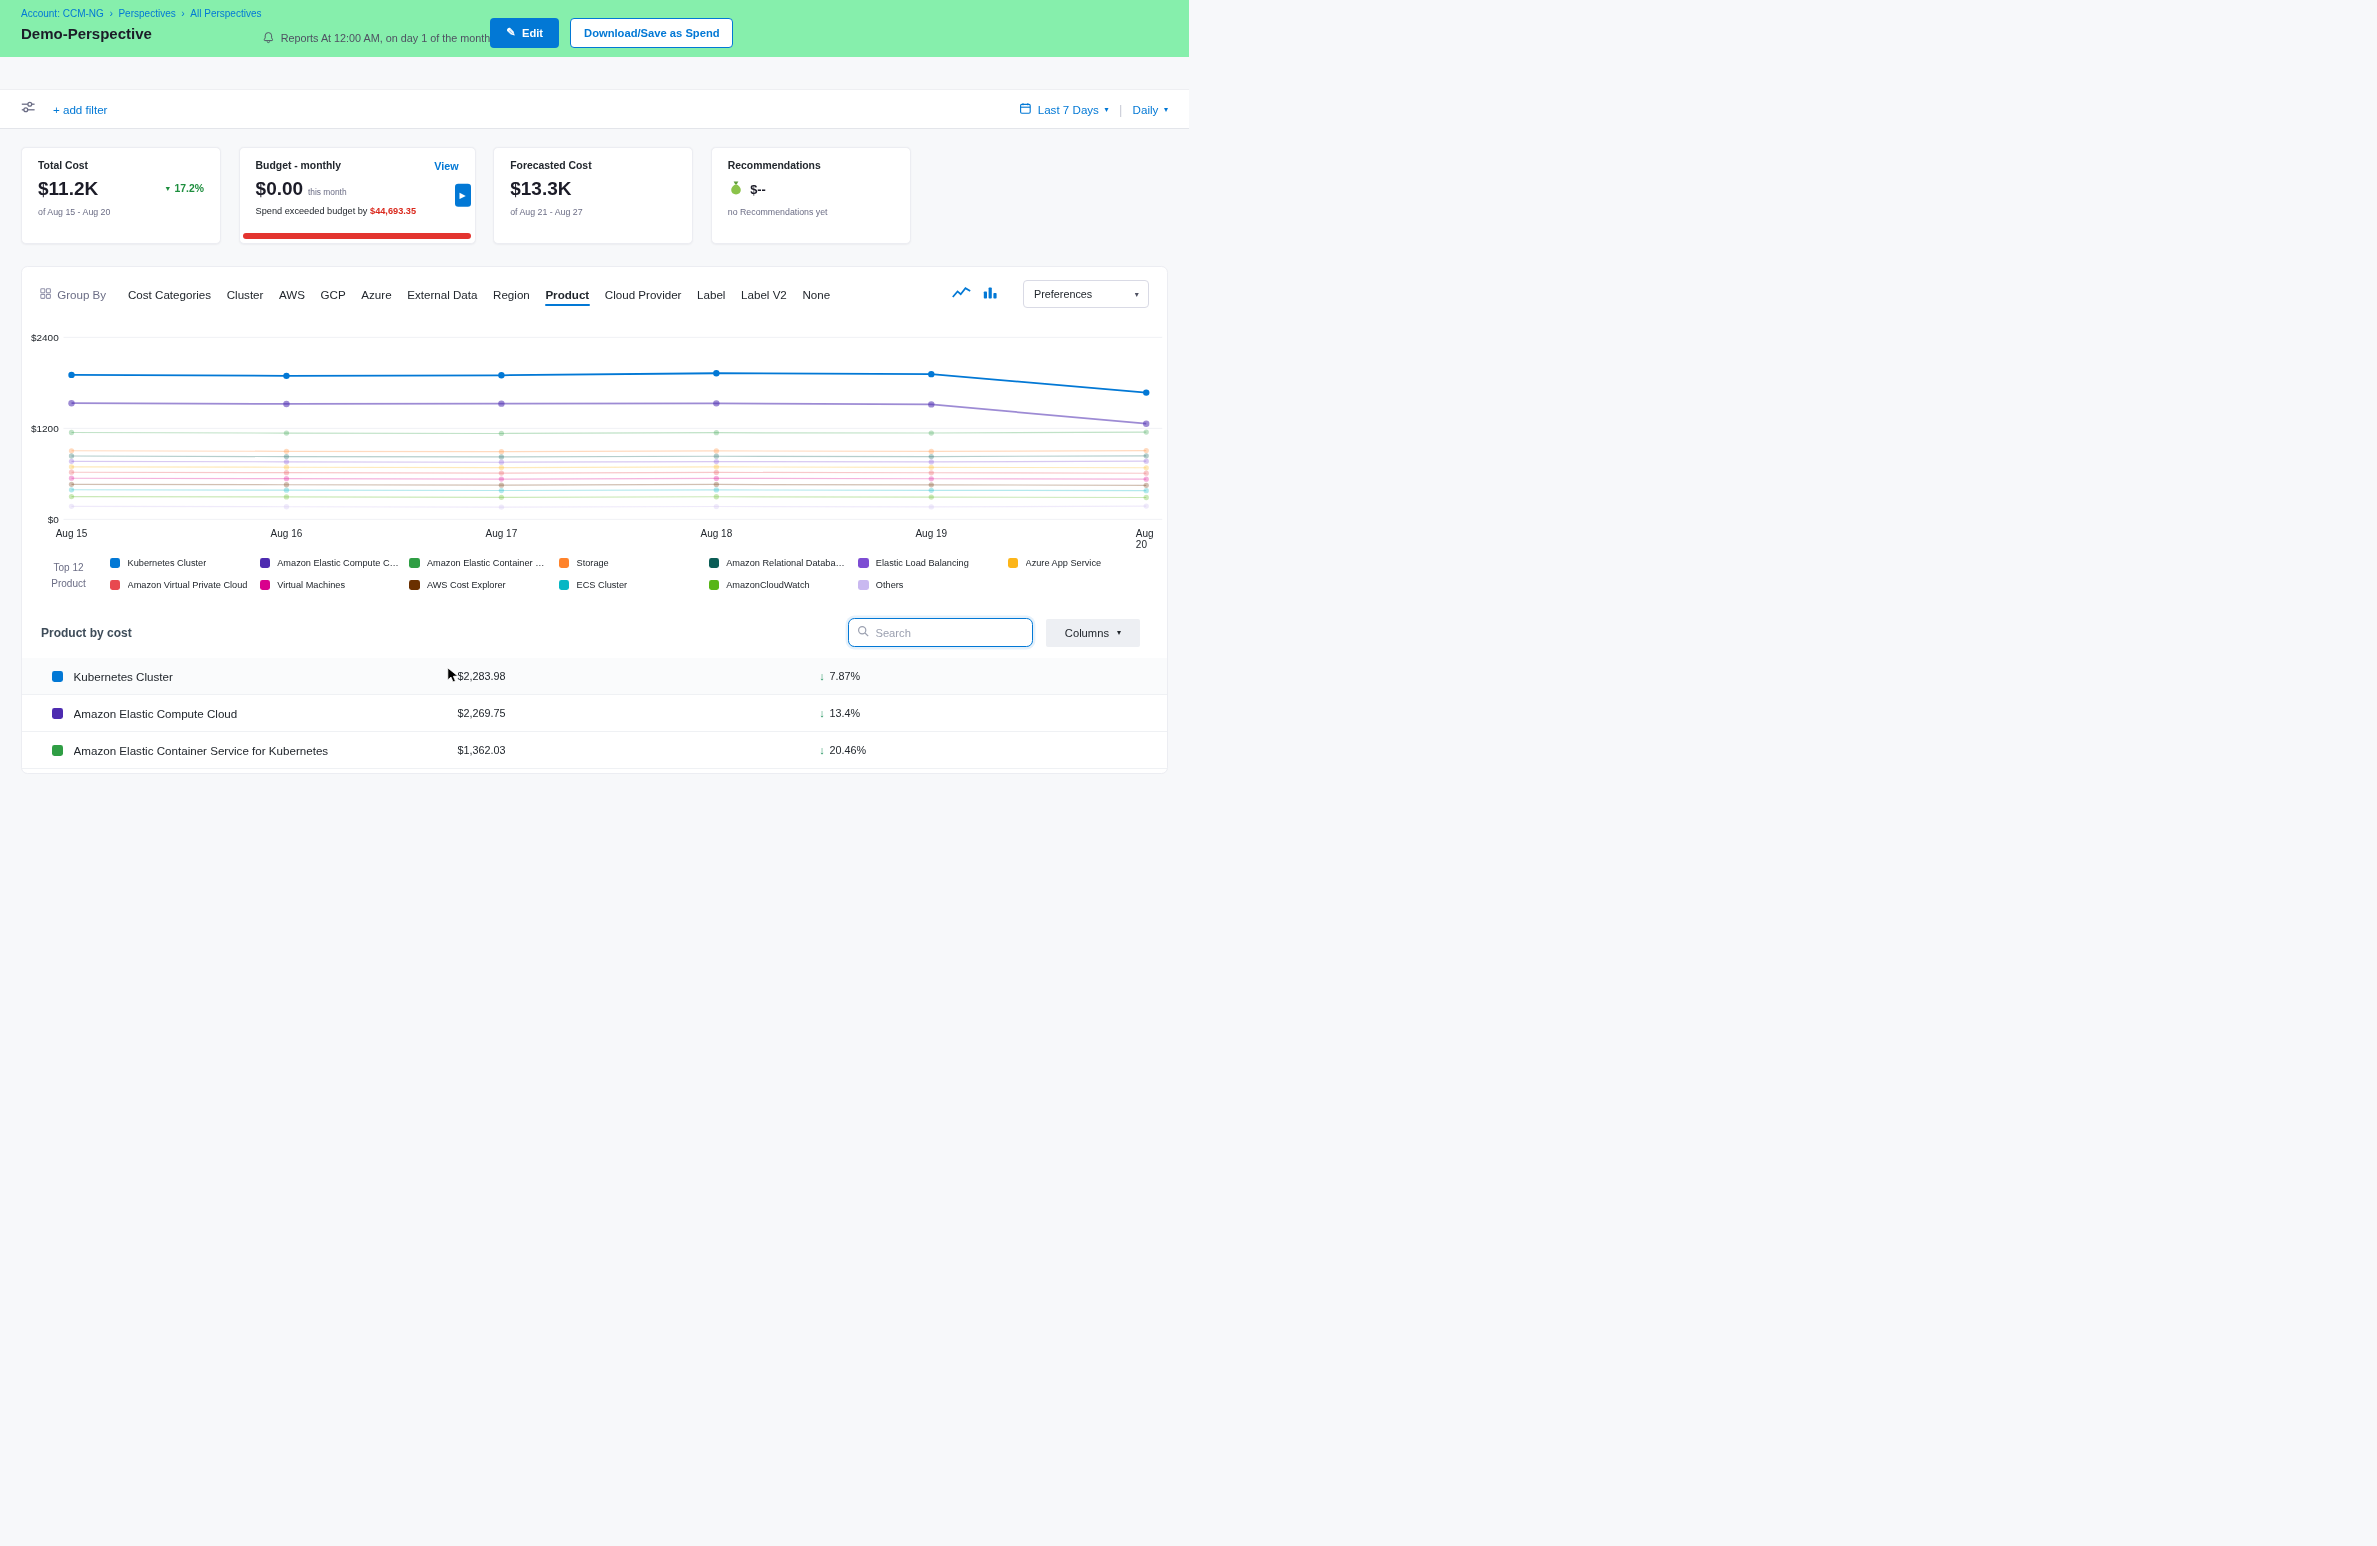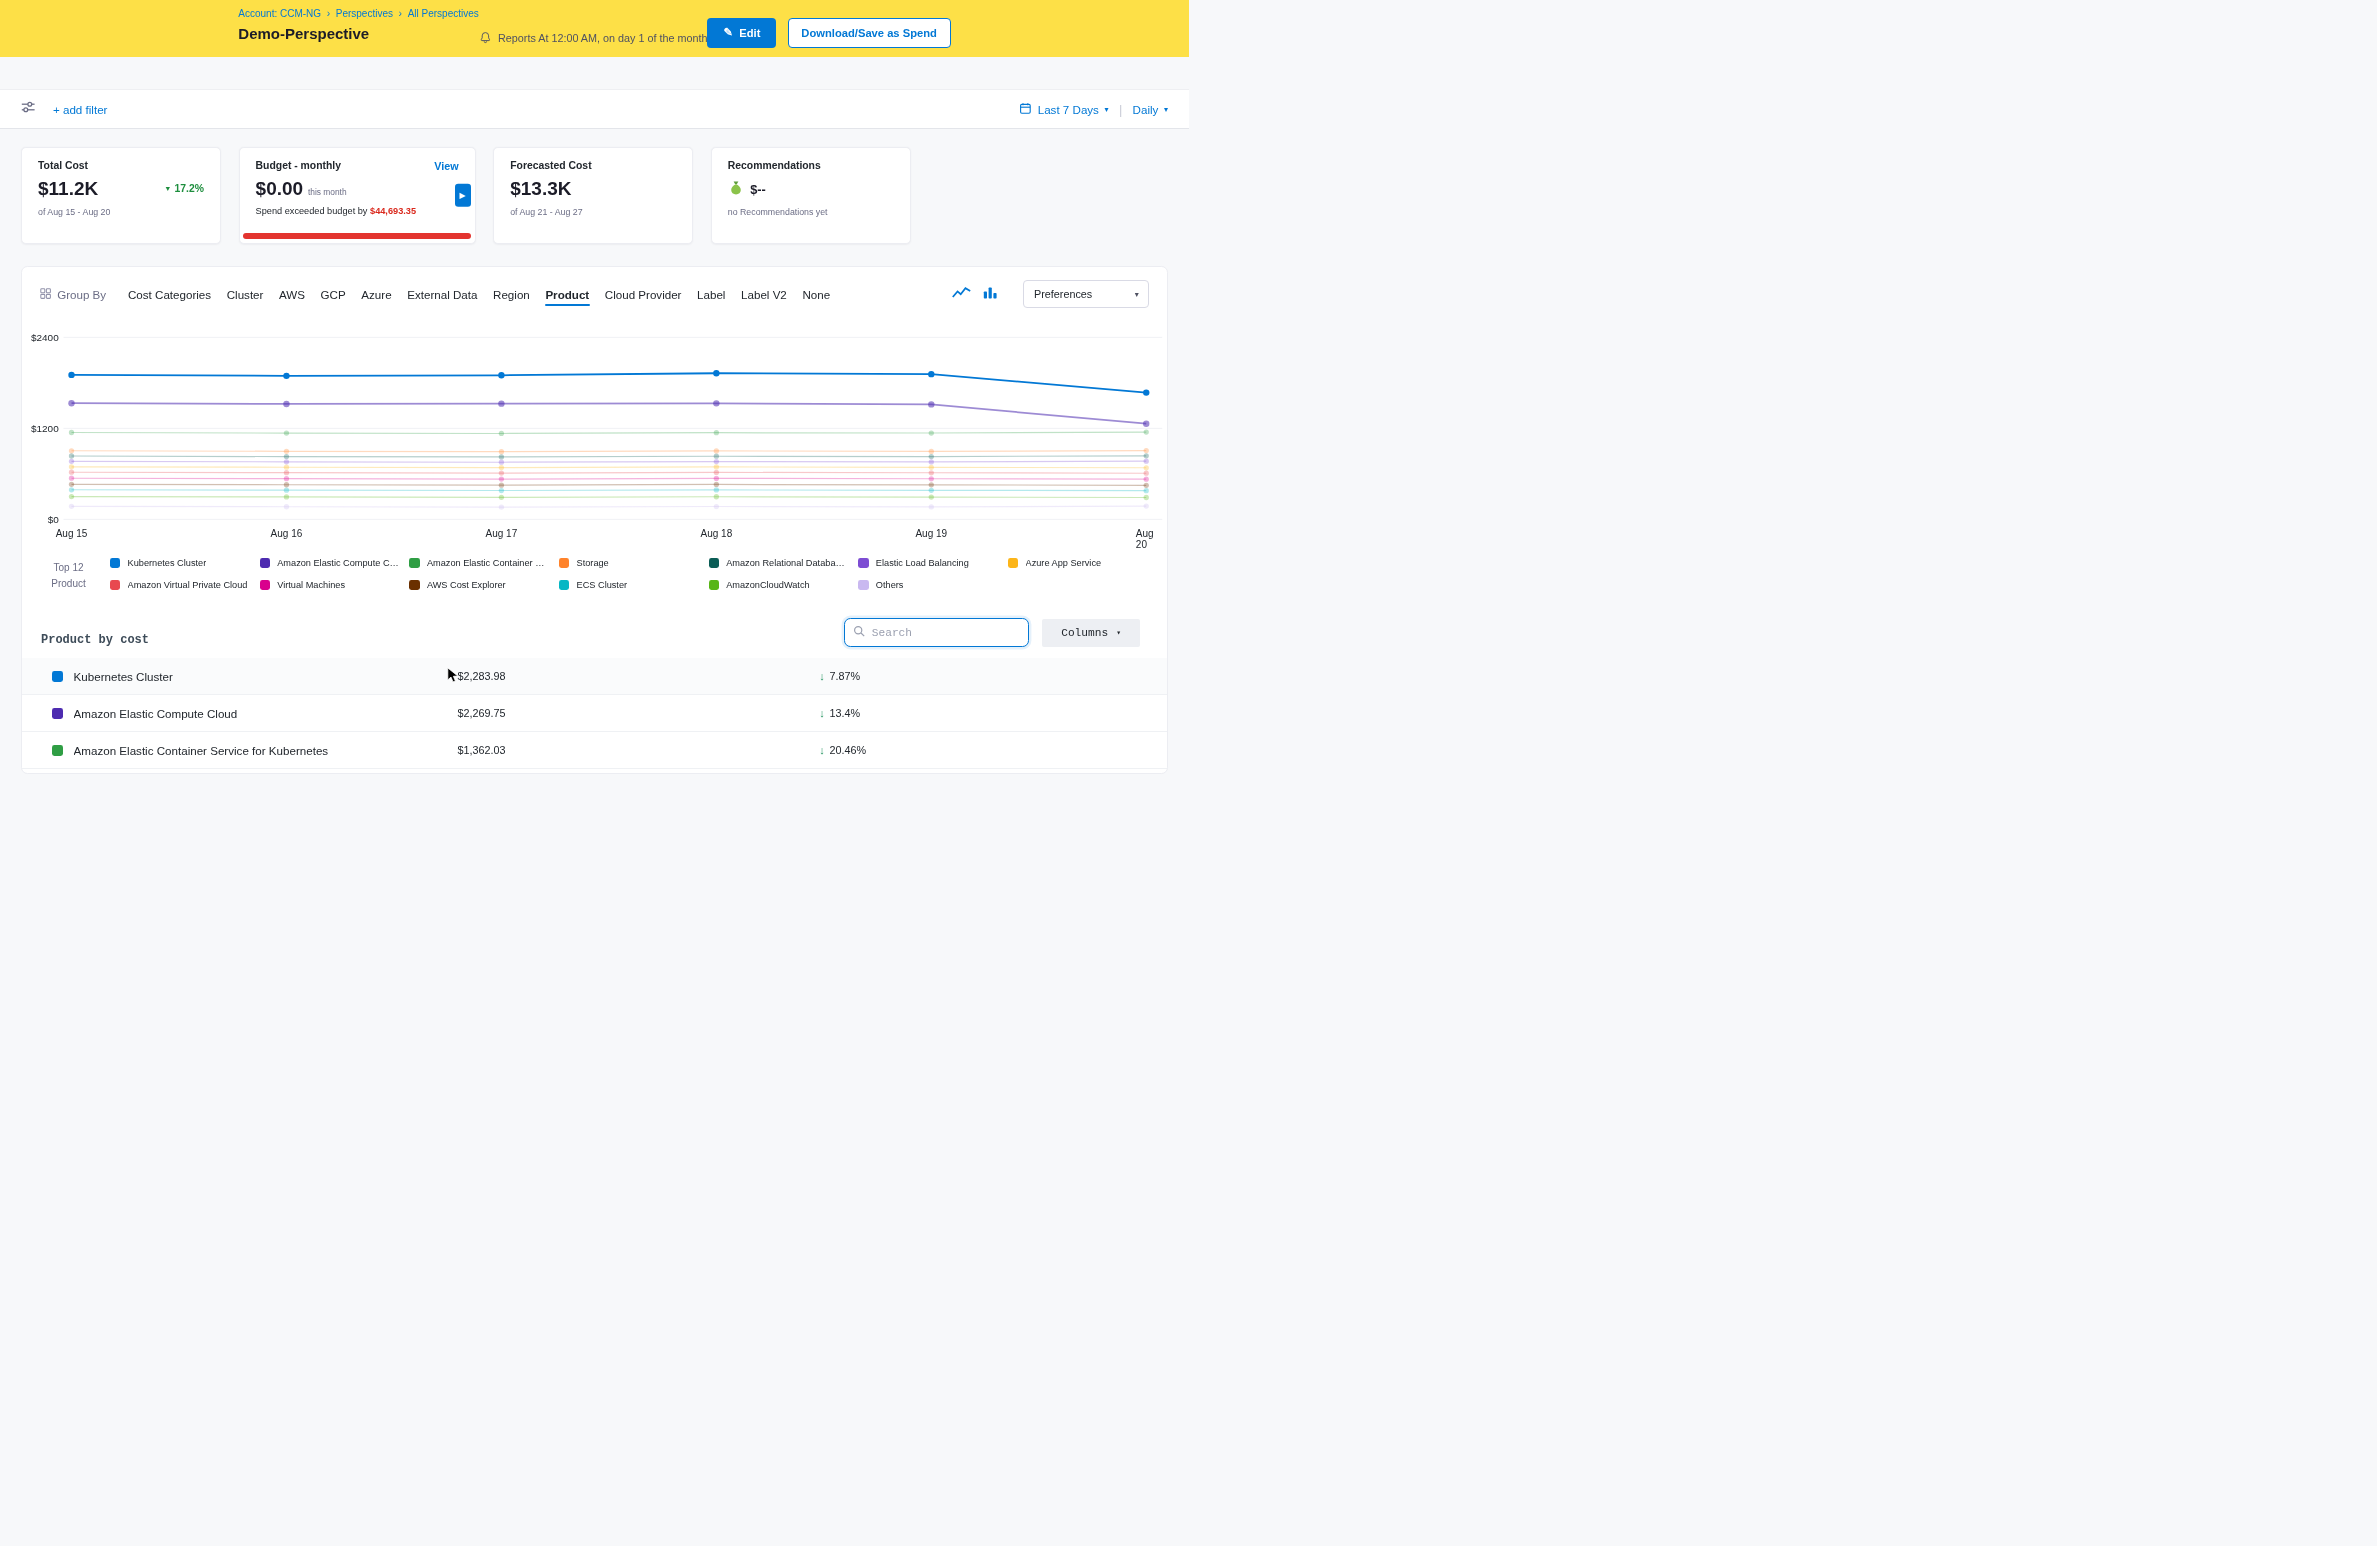--- a/index.html
+++ b/index.html
@@ -1,21 +1,21 @@
 <!DOCTYPE html>
 <html style="font-size:12.8px"><head>
 <meta charset="utf-8">
 <style>
   * { margin:0; padding:0; box-sizing:border-box; }
   html,body { background:#F7F8FA; }
   body { font-family:"Liberation Sans", sans-serif; color:#22272D; width:1189px; }
   .page { position:relative; width:1189px; min-height:773px; background:#F7F8FA; }
 
   
-  .topbar { background:#fde047; display:flex; justify-content:center; padding:8px 21px 9.6px; }
+  .topbar { background:#86efac; display:flex; justify-content:flex-start; padding:8px 21px 9.6px; }
   .breadcrumb { font-size:10px; display:flex; gap:5.6px; align-items:center; margin-bottom:5.6px; }
   .breadcrumb a { color:#0278D5; text-decoration:none; cursor:pointer; }
   .crumb-sep { color:#0278D5; font-size:10.4px; }
   .page-title { font-size:15px; font-weight:700; color:#1C1C28; }
   .topbar-center { display:flex; align-items:center; gap:6.4px; color:#4F5162; font-size:10.8px; margin-top:21px; }
   .topbar-right { display:flex; gap:11.2px; margin-top:9.6px; height:30px; }
   .btn-edit { background:#0278D5; color:#fff; border:none; border-radius:4px; padding:0 16px; font-size:11.2px; font-weight:600; display:flex; gap:6.4px; align-items:center; cursor:pointer; font-family:inherit; }
   .btn-download { background:#fff; color:#0278D5; border:1.2px solid #0278D5; border-radius:4px; padding:0 12.8px; font-size:11.2px; font-weight:600; cursor:pointer; font-family:inherit; }
 
   
@@ -70,21 +70,21 @@
 
   
   .legend-row { display:flex; padding:11.2px 19px 16px 21px; gap:16px; }
   .legend-title { width:51px; text-align:center; color:#6B6D85; font-size:10px; line-height:1.55; padding-top:2.4px; flex:none; }
   .legend-grid { flex:1; display:grid; grid-template-columns:repeat(7,1fr); row-gap:12px; column-gap:9.6px; align-content:start; }
   .legend-item { display:flex; align-items:center; gap:7.2px; font-size:9.2px; color:#22272D; cursor:pointer; min-width:0; }
   .legend-item .sw { width:10.4px; height:10.4px; border-radius:2.4px; flex:none; }
   .legend-item .lt { white-space:nowrap; overflow:hidden; text-overflow:ellipsis; }
 
   
-  .table-head-row { display:flex; align-items:flex-end; justify-content:space-between; padding:11.2px 27px 11.2px 19px;font-family:Liberation Mono, monospace; }
+  .table-head-row { display:flex; align-items:center; justify-content:space-between; padding:11.2px 27px 11.2px 19px; }
   .table-title { font-size:12px; font-weight:600; color:#3E4C59; }
   .table-controls { display:flex; align-items:center; gap:12.8px; }
   .search-box { display:flex; align-items:center; gap:6.4px; width:185px; height:29px; border:1.2px solid #0278D5; border-radius:6.4px; padding:0 8px; background:#fff; box-shadow:0 0 0 2.4px rgba(2,120,213,.10); }
   .search-box input { border:none; outline:none; flex:1; font-size:11.2px; font-family:inherit; color:#22272D; background:transparent; }
   .search-box input::placeholder { color:#9BA0B0; }
   .columns-btn { background:#EDEFF3; border:none; border-radius:2px; padding:8px 19px; font-size:11.2px; font-weight:500; color:#22272D; display:flex; align-items:center; gap:8px; cursor:pointer; font-family:inherit; }
   .columns-btn .caret { color:#22272D; }
   .thead, .trow { display:grid; grid-template-columns:37% 33% auto; align-items:center; padding:0 19px 0 30px; }
   .thead { height:29px; font-size:9.2px; font-weight:700; letter-spacing:0.4px; color:#22272D; border-bottom:0.8px solid #E8EAEE; }
   .trow { height:37px; border-bottom:0.8px solid #EFF1F4; position:relative; cursor:pointer; }

